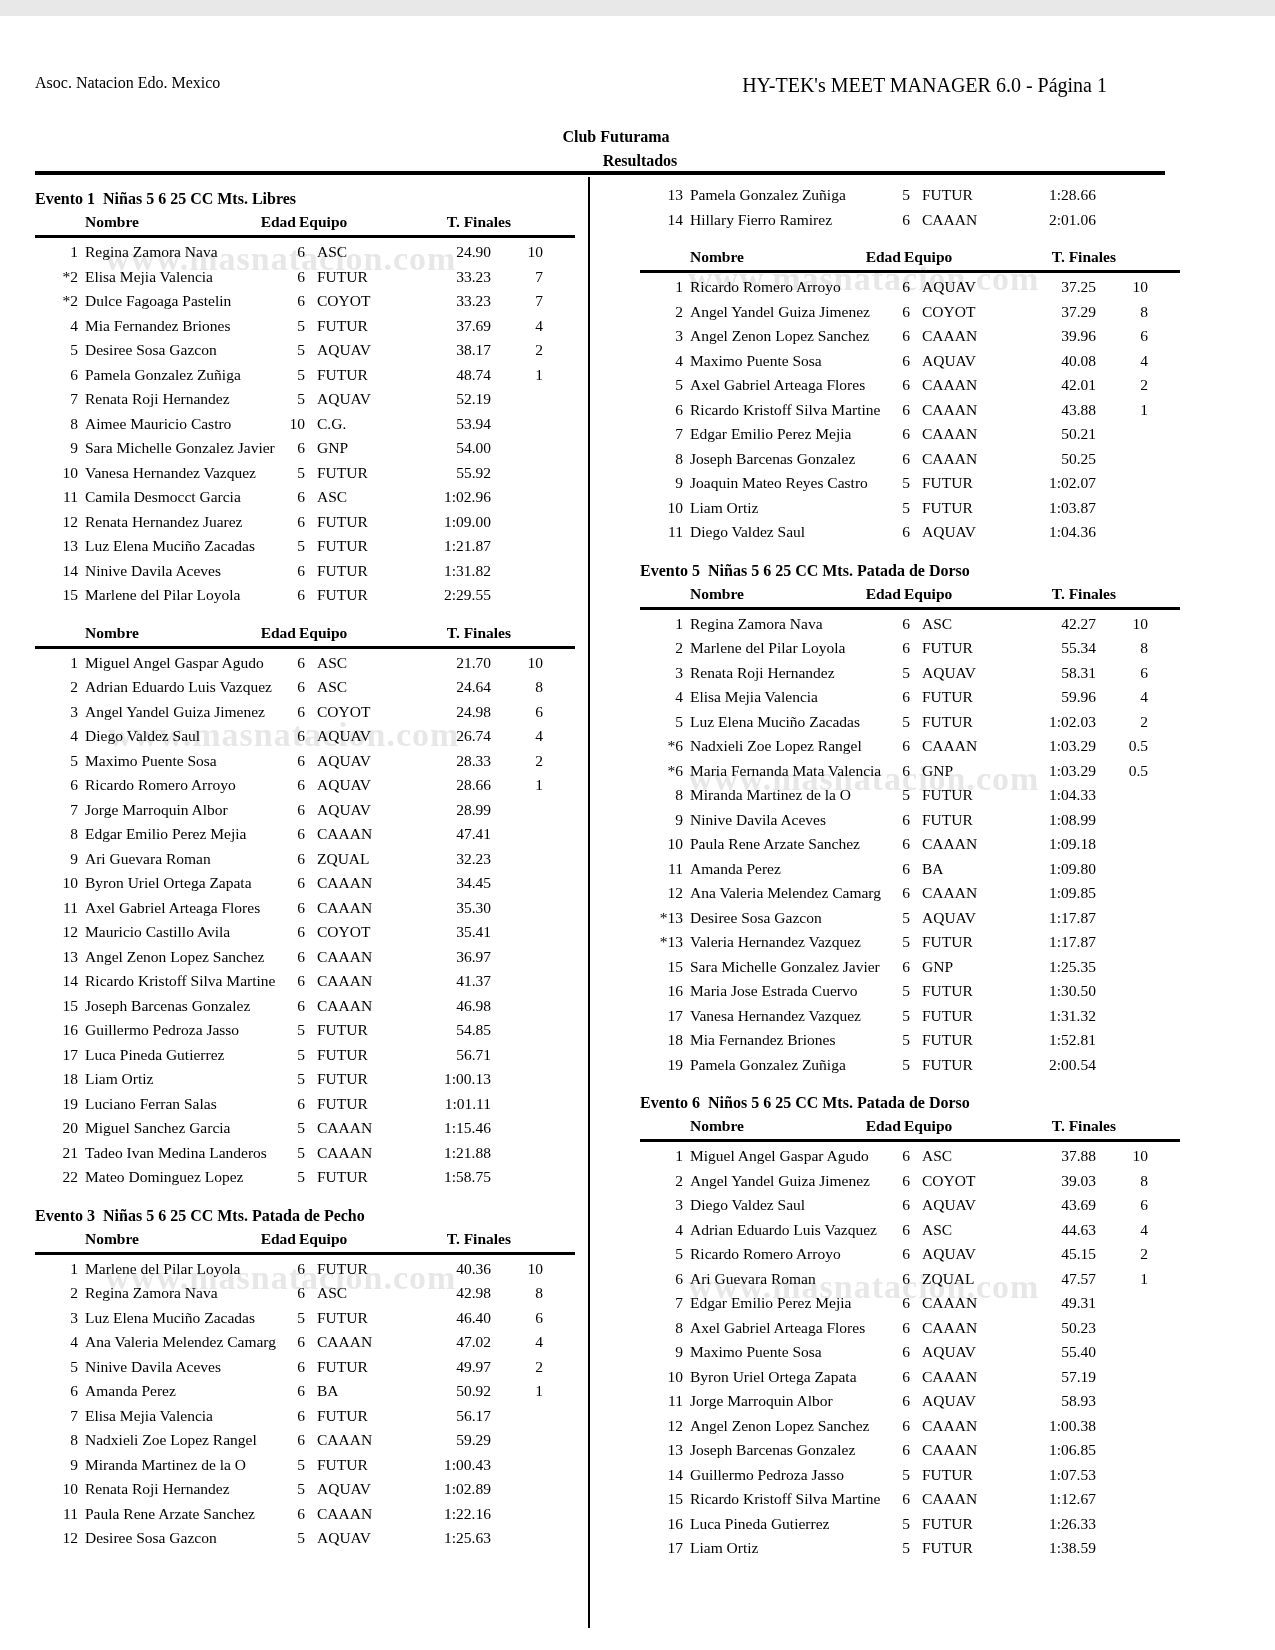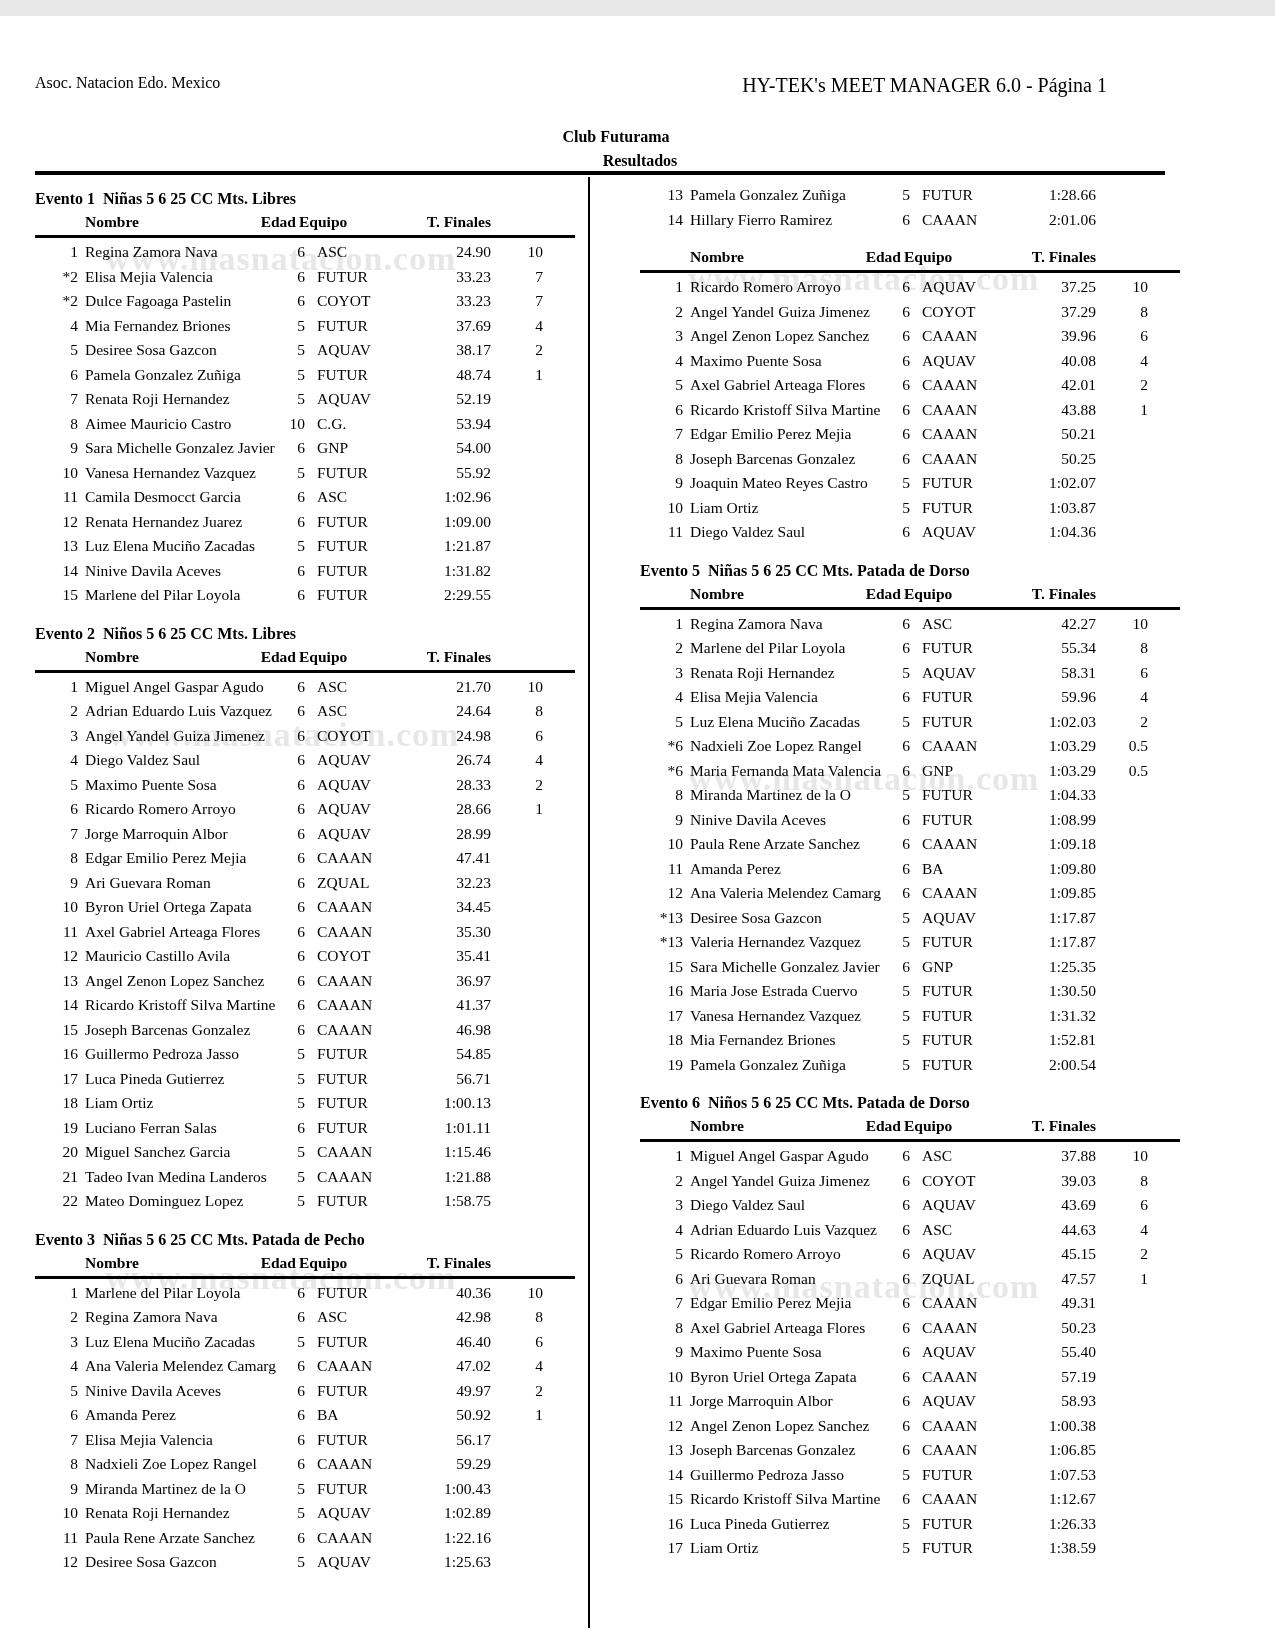--- a/index.html
+++ b/index.html
@@ -25,21 +25,21 @@
   .col-right{left:640px;}
 
   .event{margin-top:14px;}
   .col-left .event:first-child{margin-top:10px;}
   .event-title{font-weight:bold;font-size:16px;height:24px;line-height:24px;white-space:pre;}
   .event-header{position:relative;height:24px;line-height:22px;border-bottom:3px solid #000;font-weight:bold;font-size:15.5px;}
   .eh{position:absolute;top:0;white-space:nowrap;}
   .eh-name{left:50px;}
   .eh-age{left:195px;width:66px;text-align:right;}
   .eh-team{left:264px;}
-  .eh-finals{left:336px;width:120px;text-align:right;}
+  .eh-finals{left:356px;width:120px;text-align:right;}
 
   .rows{padding-top:2px;}
   .row{display:grid;grid-template-columns:43px 205px 22px 112px 74px 52px;height:24.5px;line-height:24.5px;font-size:15.5px;}
   .c{white-space:nowrap;overflow:hidden;}
   .c.place{text-align:right;}
   .c.name{padding-left:7px;}
   .c.age{text-align:right;}
   .c.team{padding-left:12px;}
   .c.time{text-align:right;}
   .c.pts{text-align:right;}
@@ -203,21 +203,20 @@
             <span class="c place">15</span>
             <span class="c name">Marlene del Pilar Loyola</span>
             <span class="c age">6</span>
             <span class="c team">FUTUR</span>
             <span class="c time">2:29.55</span>
             <span class="c pts"></span>
           </div>
         </div>
       </div>
       <div class="event">
-        <div class="event-title">Evento 2  Niños 5 6 25 CC Mts. Libres</div>
         <div class="event-header">
           <span class="eh eh-name">Nombre</span>
           <span class="eh eh-age">Edad</span>
           <span class="eh eh-team">Equipo</span>
           <span class="eh eh-finals">T. Finales</span>
         </div>
         <div class="rows">
           <div class="row">
             <span class="c place">1</span>
             <span class="c name">Miguel Angel Gaspar Agudo</span>

